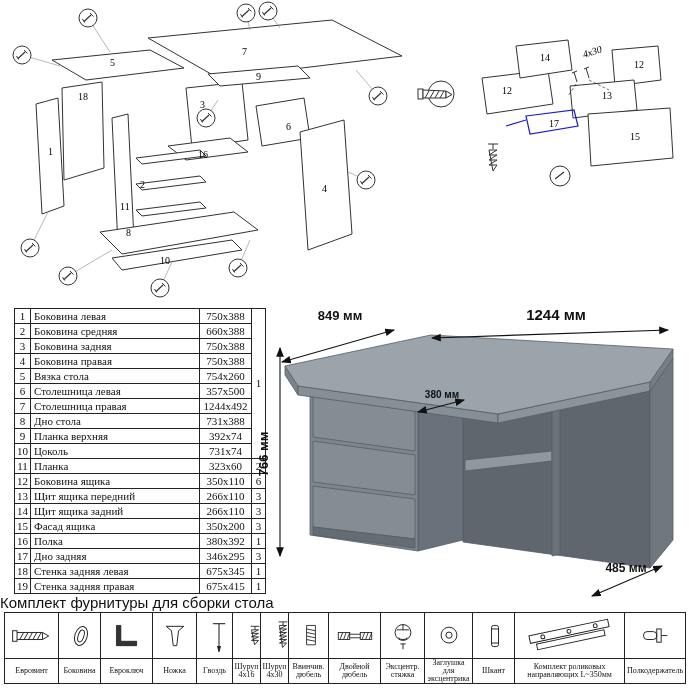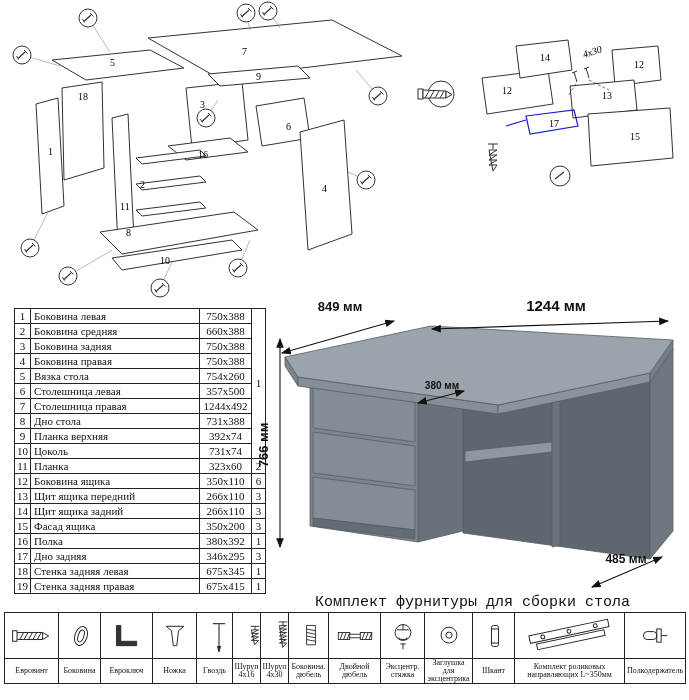--- a/index.html
+++ b/index.html
@@ -11,22 +11,22 @@
   
   #parts{position:absolute;left:14px;top:308px;border-collapse:collapse;background:#fff}
   #parts td{border:1px solid #222;font-size:11px;line-height:13px;height:15px;
             padding:0 3px;white-space:nowrap;vertical-align:middle}
   #parts td.c{text-align:center;padding:0 2px}
   #parts td.nm{width:169px}
   #parts td.sz{width:52px}
   #parts td.qt{width:14px}
 
   
-  #hw-title{position:absolute;left:0;top:594px;width:630px;text-align:right;
-            font-size:15px;font-family:Liberation Mono, monospace}
+  #hw-title{position:absolute;left:0;top:594px;width:630px;text-align:left;
+            font-size:15px;font-family:Liberation Sans, sans-serif}
   #hw{position:absolute;left:4px;top:612px;width:681px;table-layout:fixed;
       border-collapse:collapse;background:#fff}
   #hw td{border:1px solid #222;text-align:center;vertical-align:middle;overflow:hidden}
   #hw td.icon-cell{height:46px}
   #hw td.icon-cell svg{display:block;margin:0 auto}
   #hw td.name-cell{height:24px;font-size:8px;line-height:8px;padding:0 1px;
                    font-family:"Liberation Serif",serif}
   #hw td.qty-cell{height:13px;font-size:10px;line-height:11px}
 
   
@@ -255,21 +255,21 @@
       </tr>
       <tr>
         <td class="c">19</td>
         <td class="nm">Стенка задняя правая</td>
         <td class="c sz">675x415</td>
         <td class="c qt">1</td>
       </tr>
     </tbody>
 </table>
 
-<div class="abs" id="desk" style="left:258px;top:295px;width:431px;height:308px">
+<div class="abs" id="desk" style="left:258px;top:304px;width:431px;height:308px">
 <svg width="431" height="308" viewBox="0 0 431 308">
   <defs>
     <marker id="da" markerWidth="9" markerHeight="8" refX="8" refY="3.5" orient="auto-start-reverse">
       <path d="M0 0 L9 3.5 L0 7 z" fill="#111"></path>
     </marker>
   </defs>
   <g stroke="#565d65" stroke-width="0.8">
     <polygon fill="#5f666e" points="205,111 392,87 392,264 205,238"></polygon>
     <polygon fill="#8f979f" points="207,156 294,147 294,157 207,167"></polygon>
     <polygon fill="#6b737b" points="294,99 302,98 302,250 294,252"></polygon>
@@ -442,21 +442,21 @@
         </td>
       </tr>
     <tr>
         <td class="name-cell">Евровинт</td>
         <td class="name-cell">Боковина</td>
         <td class="name-cell">Евроключ</td>
         <td class="name-cell">Ножка</td>
         <td class="name-cell">Гвоздь</td>
         <td class="name-cell">Шуруп 4x16</td>
         <td class="name-cell">Шуруп 4x30</td>
-        <td class="name-cell">Боковина. дюбель</td>
+        <td class="name-cell">Ввинчив. дюбель</td>
         <td class="name-cell">Двойной дюбель</td>
         <td class="name-cell">Эксцентр. стяжка</td>
         <td class="name-cell">Заглушка для эксцентрика</td>
         <td class="name-cell">Шкант</td>
         <td class="name-cell">Комплект роликовых направляющих L~350мм</td>
         <td class="name-cell">Полкодержатель</td>
       </tr>
   </tbody>
 </table>
 

